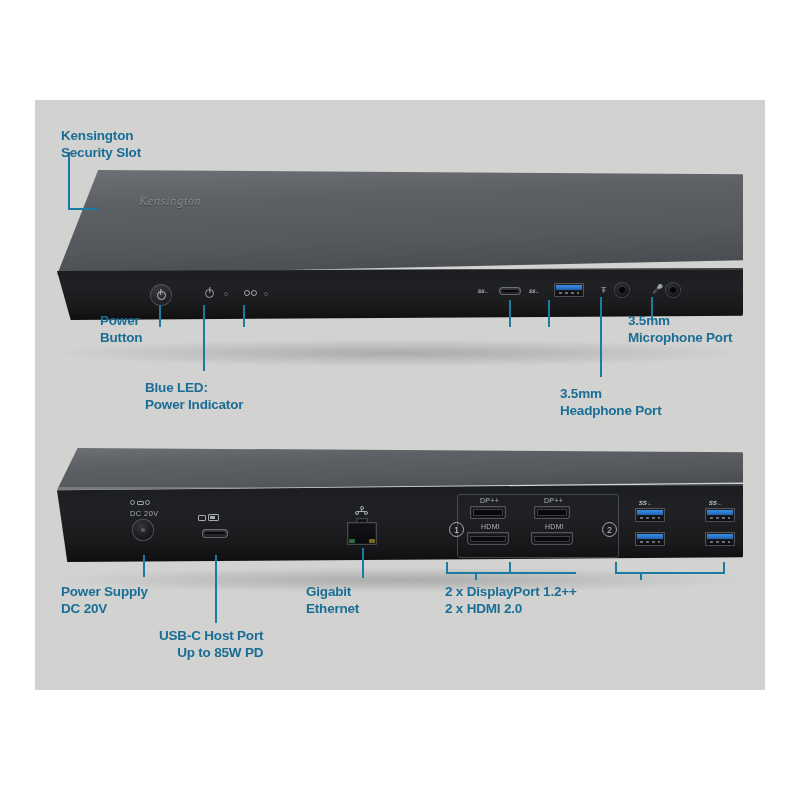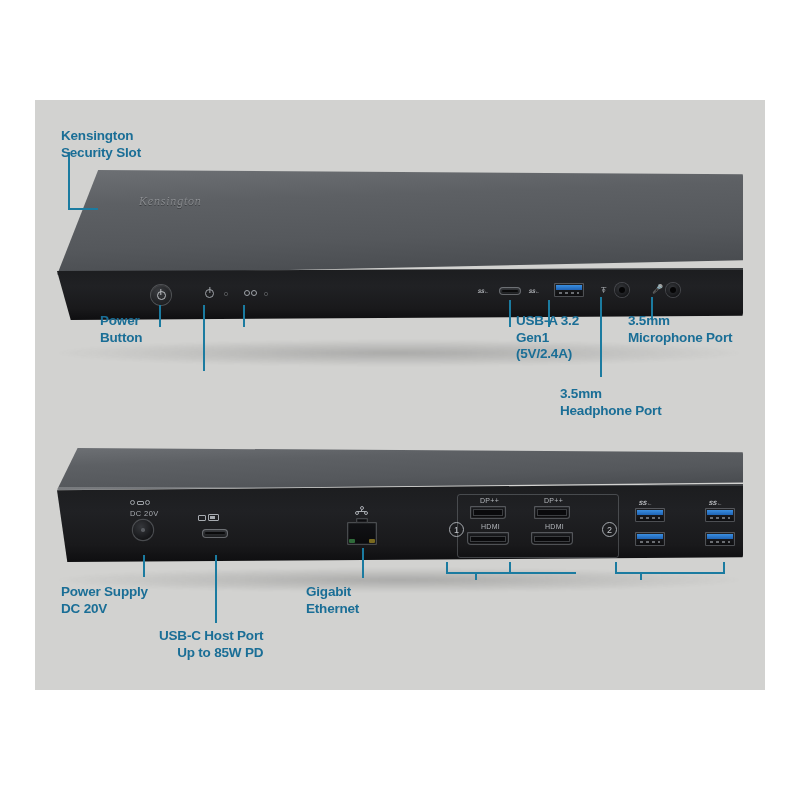--- a/index.html
+++ b/index.html
@@ -389,23 +389,22 @@
     <div class="lead v" style="left:208px; top:205px; height:22px;"></div>
     <div class="lead v" style="left:474px; top:200px; height:27px;"></div>
     <div class="lead v" style="left:513px; top:200px; height:27px;"></div>
     <div class="lead v" style="left:565px; top:197px; height:80px;"></div>
     <div class="lead v" style="left:616px; top:197px; height:22px;"></div>
 
     <div class="callout" style="left:26px; top:28px;">Kensington
 Security Slot</div>
     <div class="callout" style="left:65px; top:213px;">Power
 Button</div>
-    <div class="callout" style="left:481px; top:213px;">USB-A 3.2
-Gen1
-(5V/2.4A)</div>
+    <div class="callout" style="left:110px; top:280px;">Blue LED:
+Power Indicator</div>
     <div class="callout" style="left:525px; top:286px;">3.5mm
 Headphone Port</div>
     <div class="callout" style="left:593px; top:213px;">3.5mm
 Microphone Port</div>
 
     <div class="shadow" style="left:24px; top:468px; width:680px; height:24px;"></div>
 
     <div class="device" style="left:22px; top:348px; width:686px; height:132px;">
       <div class="dev-top" style="height:42px; clip-path: polygon(3% 0, 100% 10%, 100% 82%, 0 100%);"></div>
 
@@ -495,15 +494,17 @@
     <div class="lead v" style="left:580px; top:462px; height:11px;"></div>
     <div class="lead v" style="left:688px; top:462px; height:11px;"></div>
     <div class="lead v" style="left:605px; top:472px; height:8px;"></div>
 
     <div class="callout" style="left:26px; top:484px;">Power Supply
 DC 20V</div>
     <div class="callout" style="left:124px; top:528px;text-align:right;">USB-C Host Port
 Up to 85W PD</div>
     <div class="callout" style="left:271px; top:484px;">Gigabit
 Ethernet</div>
+    <div class="callout" style="left:410px; top:484px;">2 x DisplayPort 1.2++
+2 x HDMI 2.0</div>
 
   </div>
 </div>
 
 </body></html>

